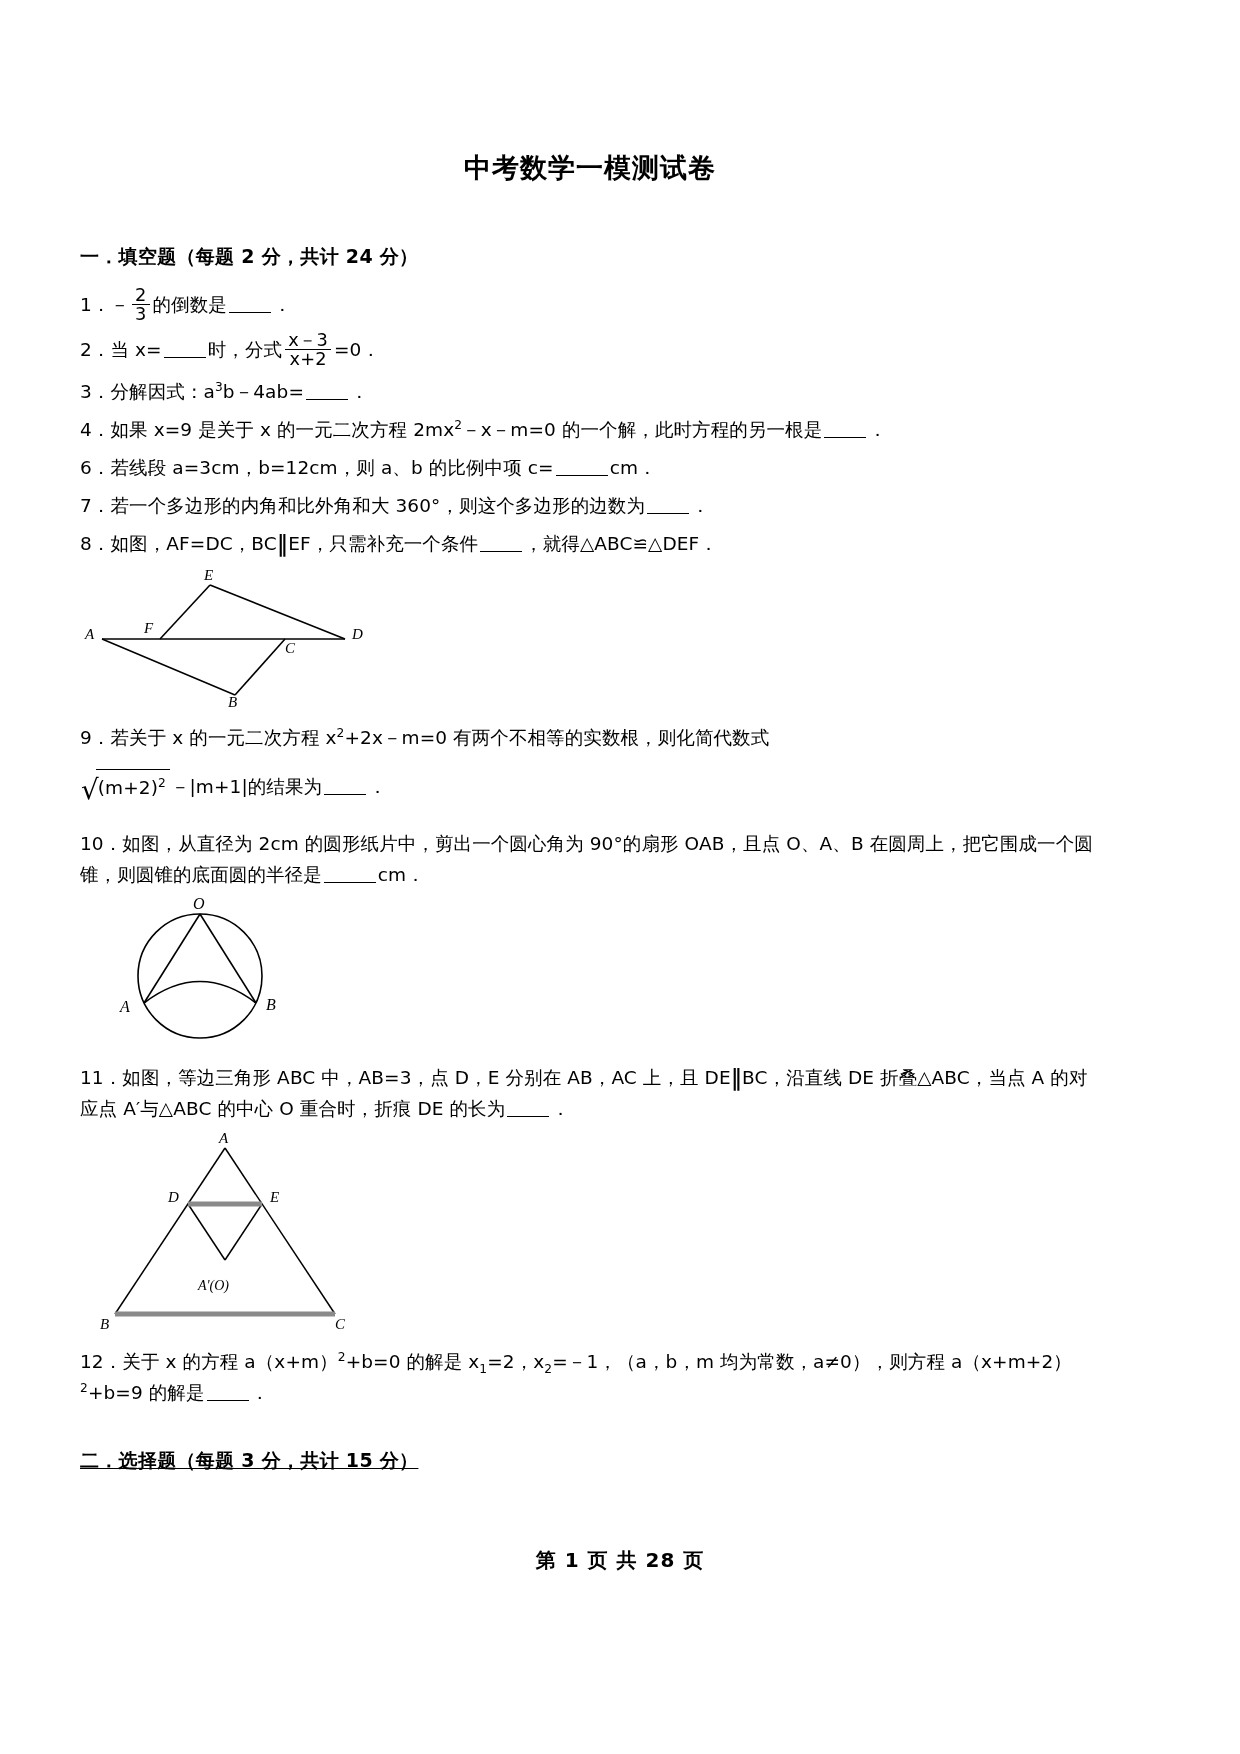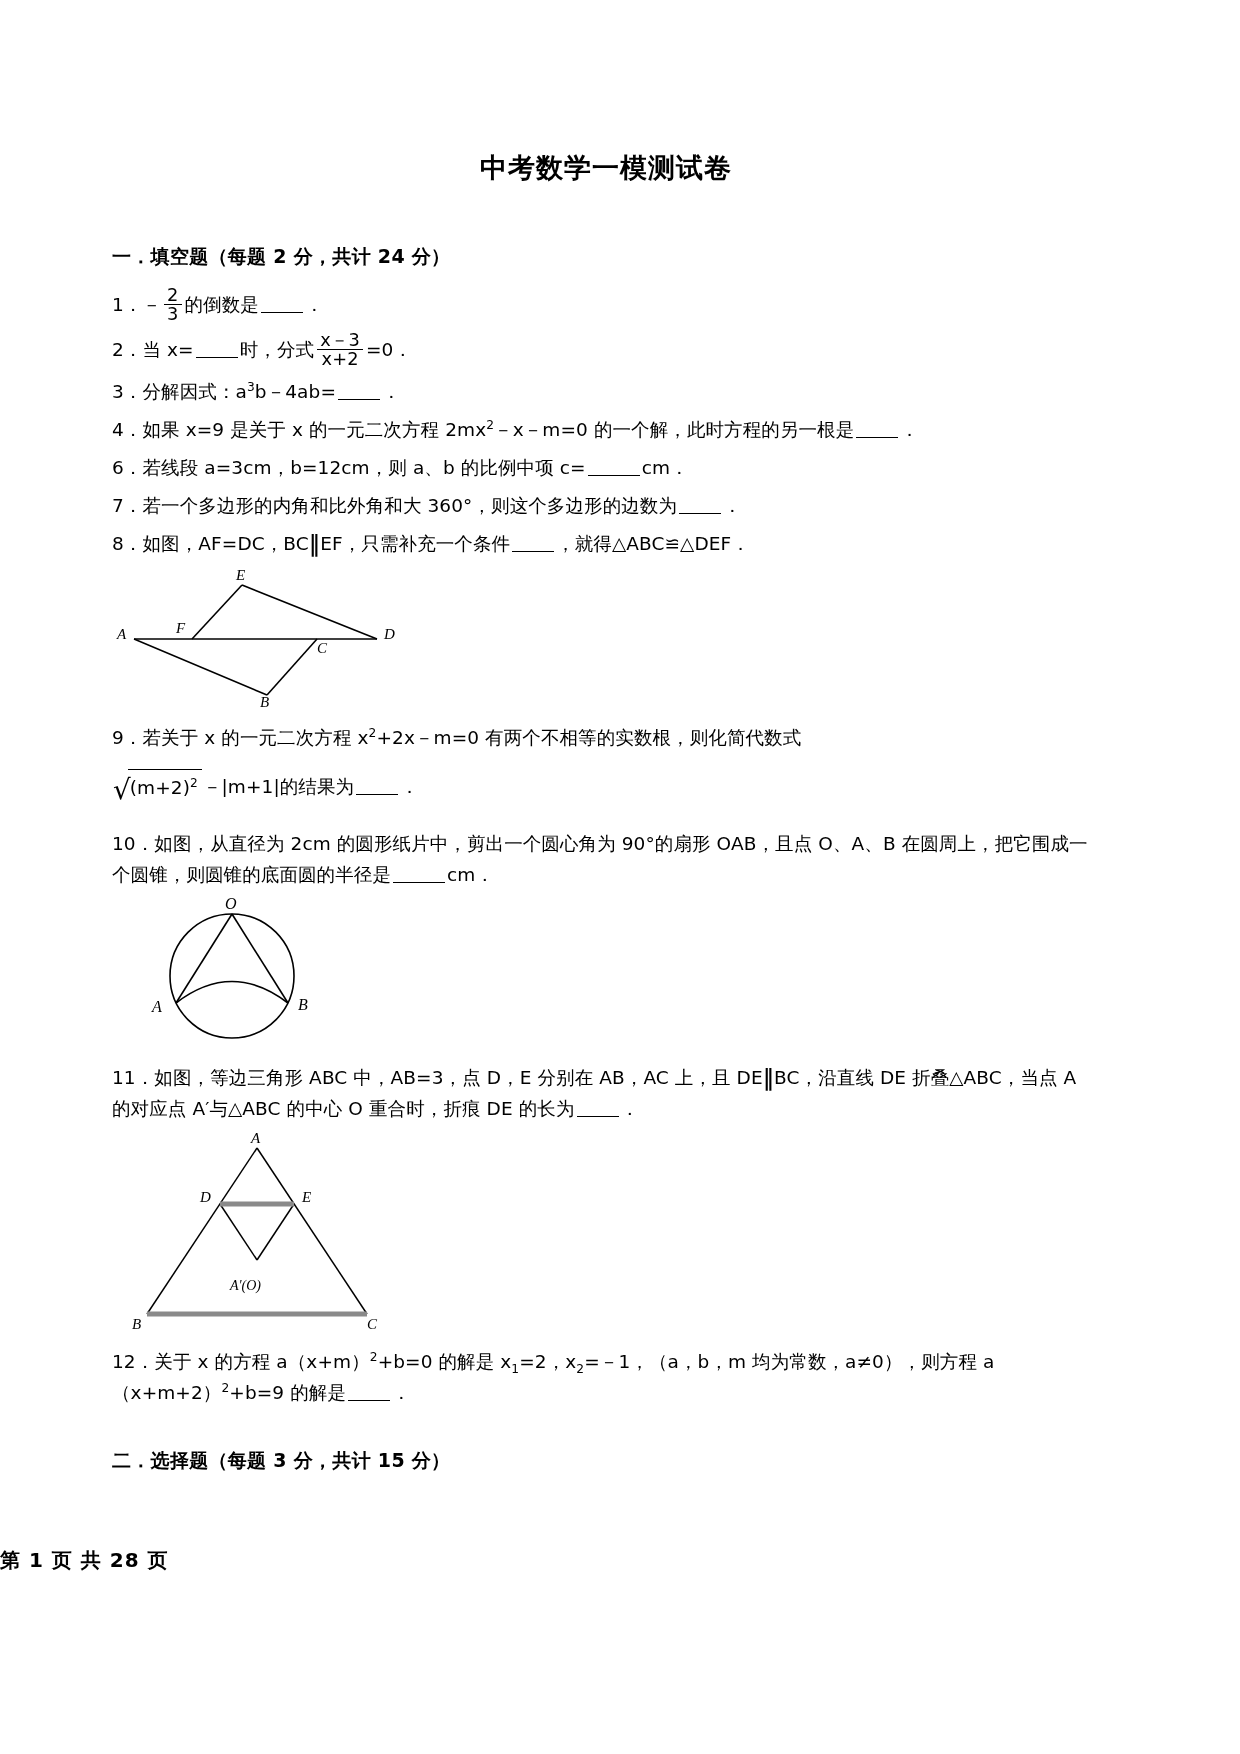--- a/index.html
+++ b/index.html
@@ -9,21 +9,21 @@
     font-family:"Liberation Serif", serif;
     color:#000;
     position:relative;
     overflow:hidden;
   }
   .page {
     position:absolute;
     left:0; top:0;
     width:1240px; height:1754px;
     box-sizing:border-box;
-    padding:150px 140px 0 112px;
+    padding:150px 140px 0 80px;
   }
   .doc-title {
     text-align:center;
     font-size:27px;
     font-weight:bold;
     font-family:"DejaVu Sans", sans-serif;
     letter-spacing:1px;
     margin:0 0 58px 0;
   }
   .section-head {
@@ -75,26 +75,27 @@
     border-top:1.3px solid #000;
     padding:1px 4px 0 2px;
     margin-left:-3px;
   }
   .fig { margin:8px 0 14px 0; }
   .fig svg { display:block; }
   .footer {
     position:absolute;
     left:0; right:0;
     bottom:180px;
+    text-align:center;
     font-size:20px;
     font-weight:bold;
     font-family:"DejaVu Sans", sans-serif;
     letter-spacing:1px;
   }
-  .sec2 { margin-top:40px; }
+  .sec2 { margin-top:40px;text-decoration:underline; }
 </style>
 </head>
 <body>
 
 <div class="page">
 
   <div class="doc-title">中考数学一模测试卷</div>
 
   <div class="section-head">一．填空题（每题 2 分，共计 24 分）</div>
 

